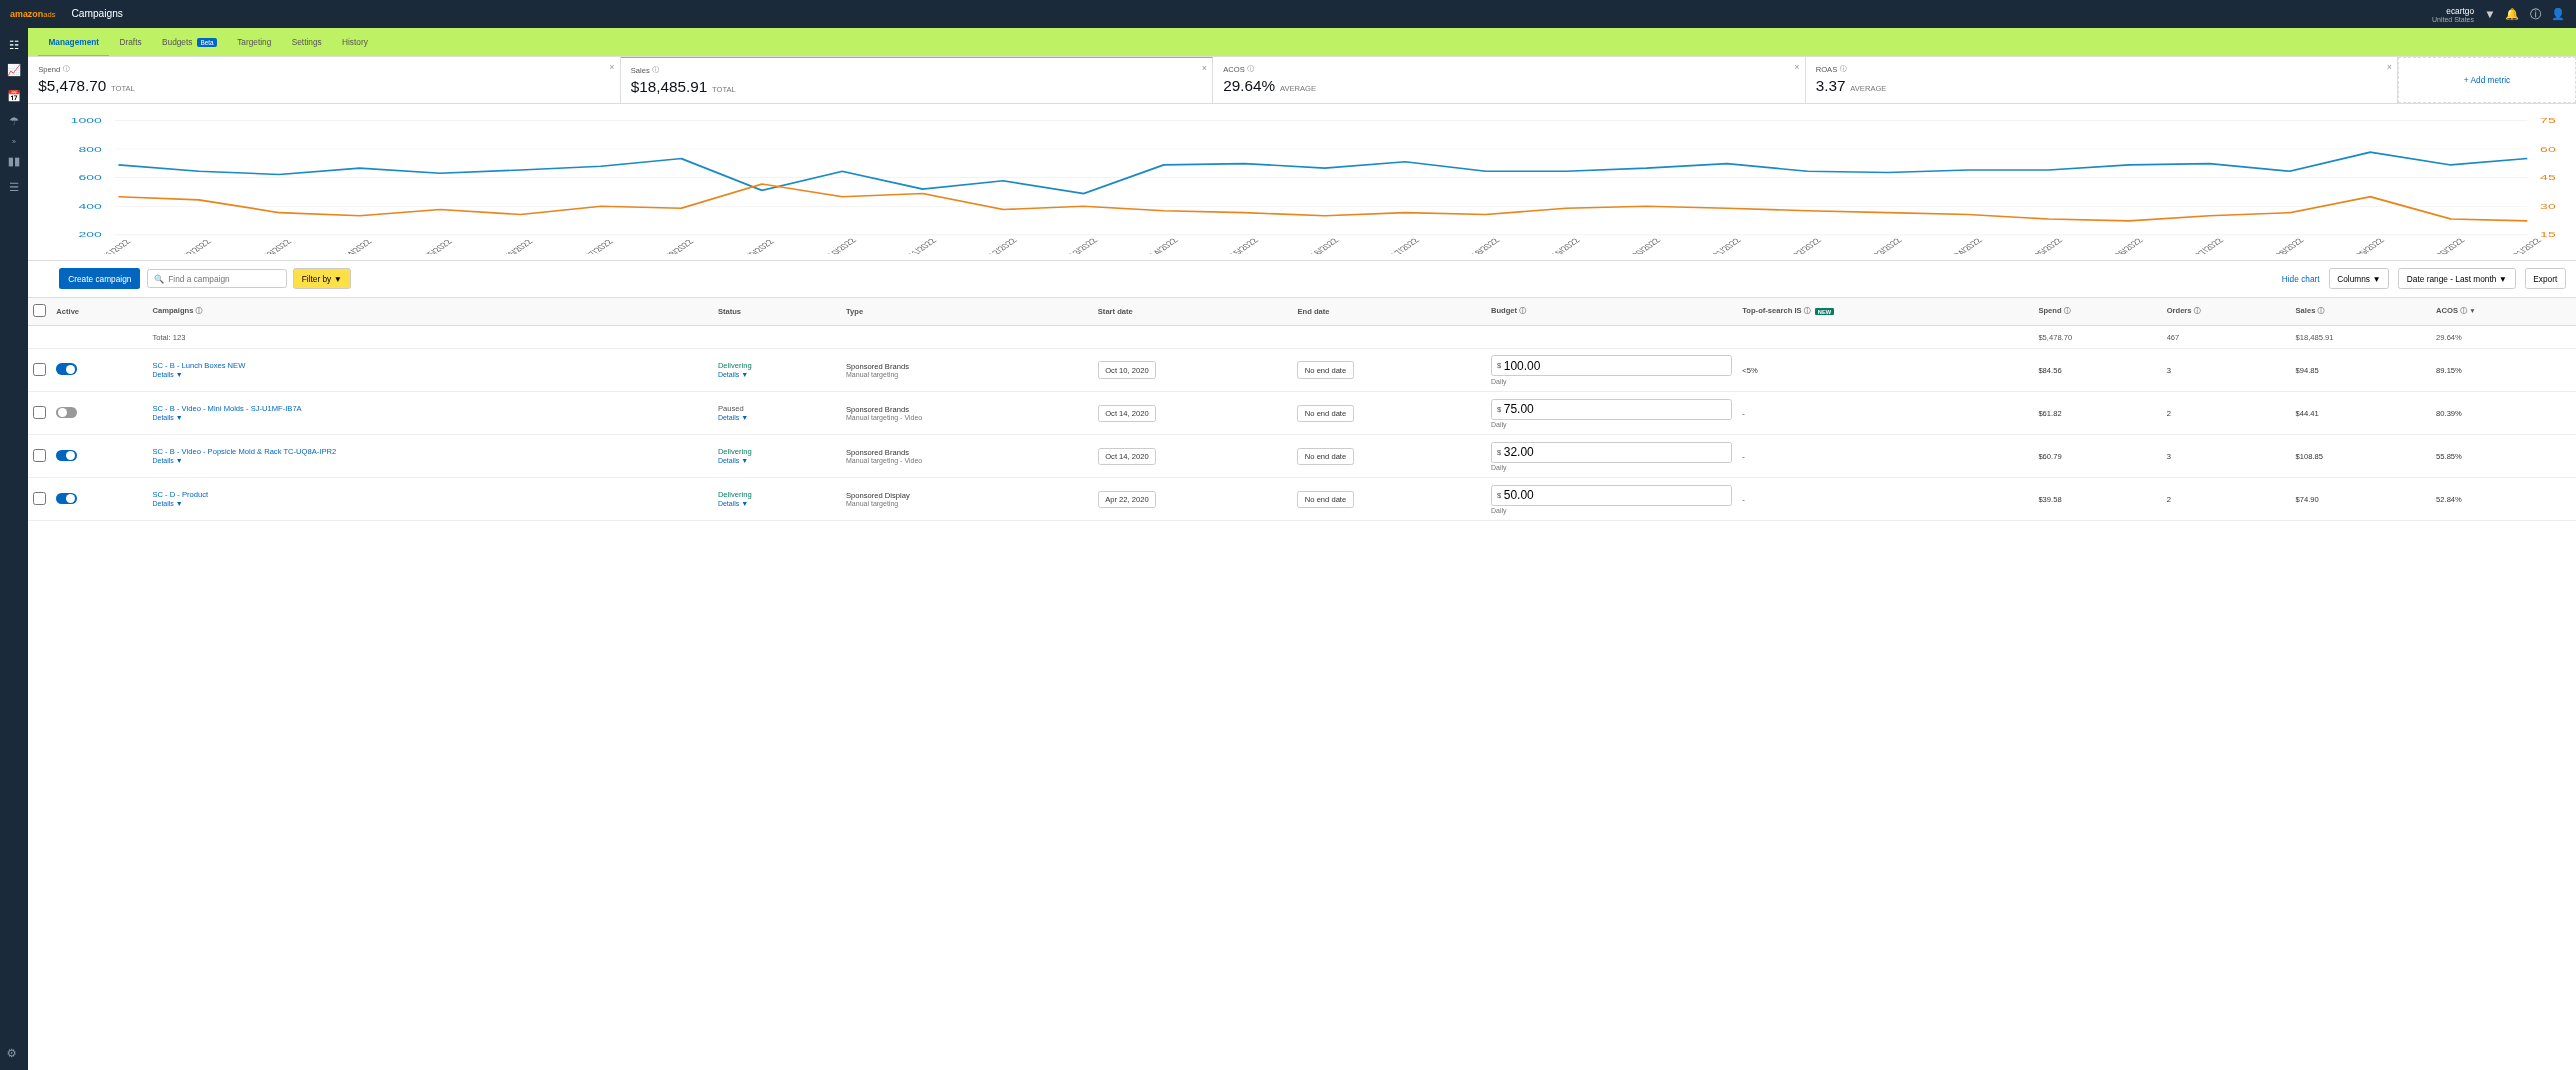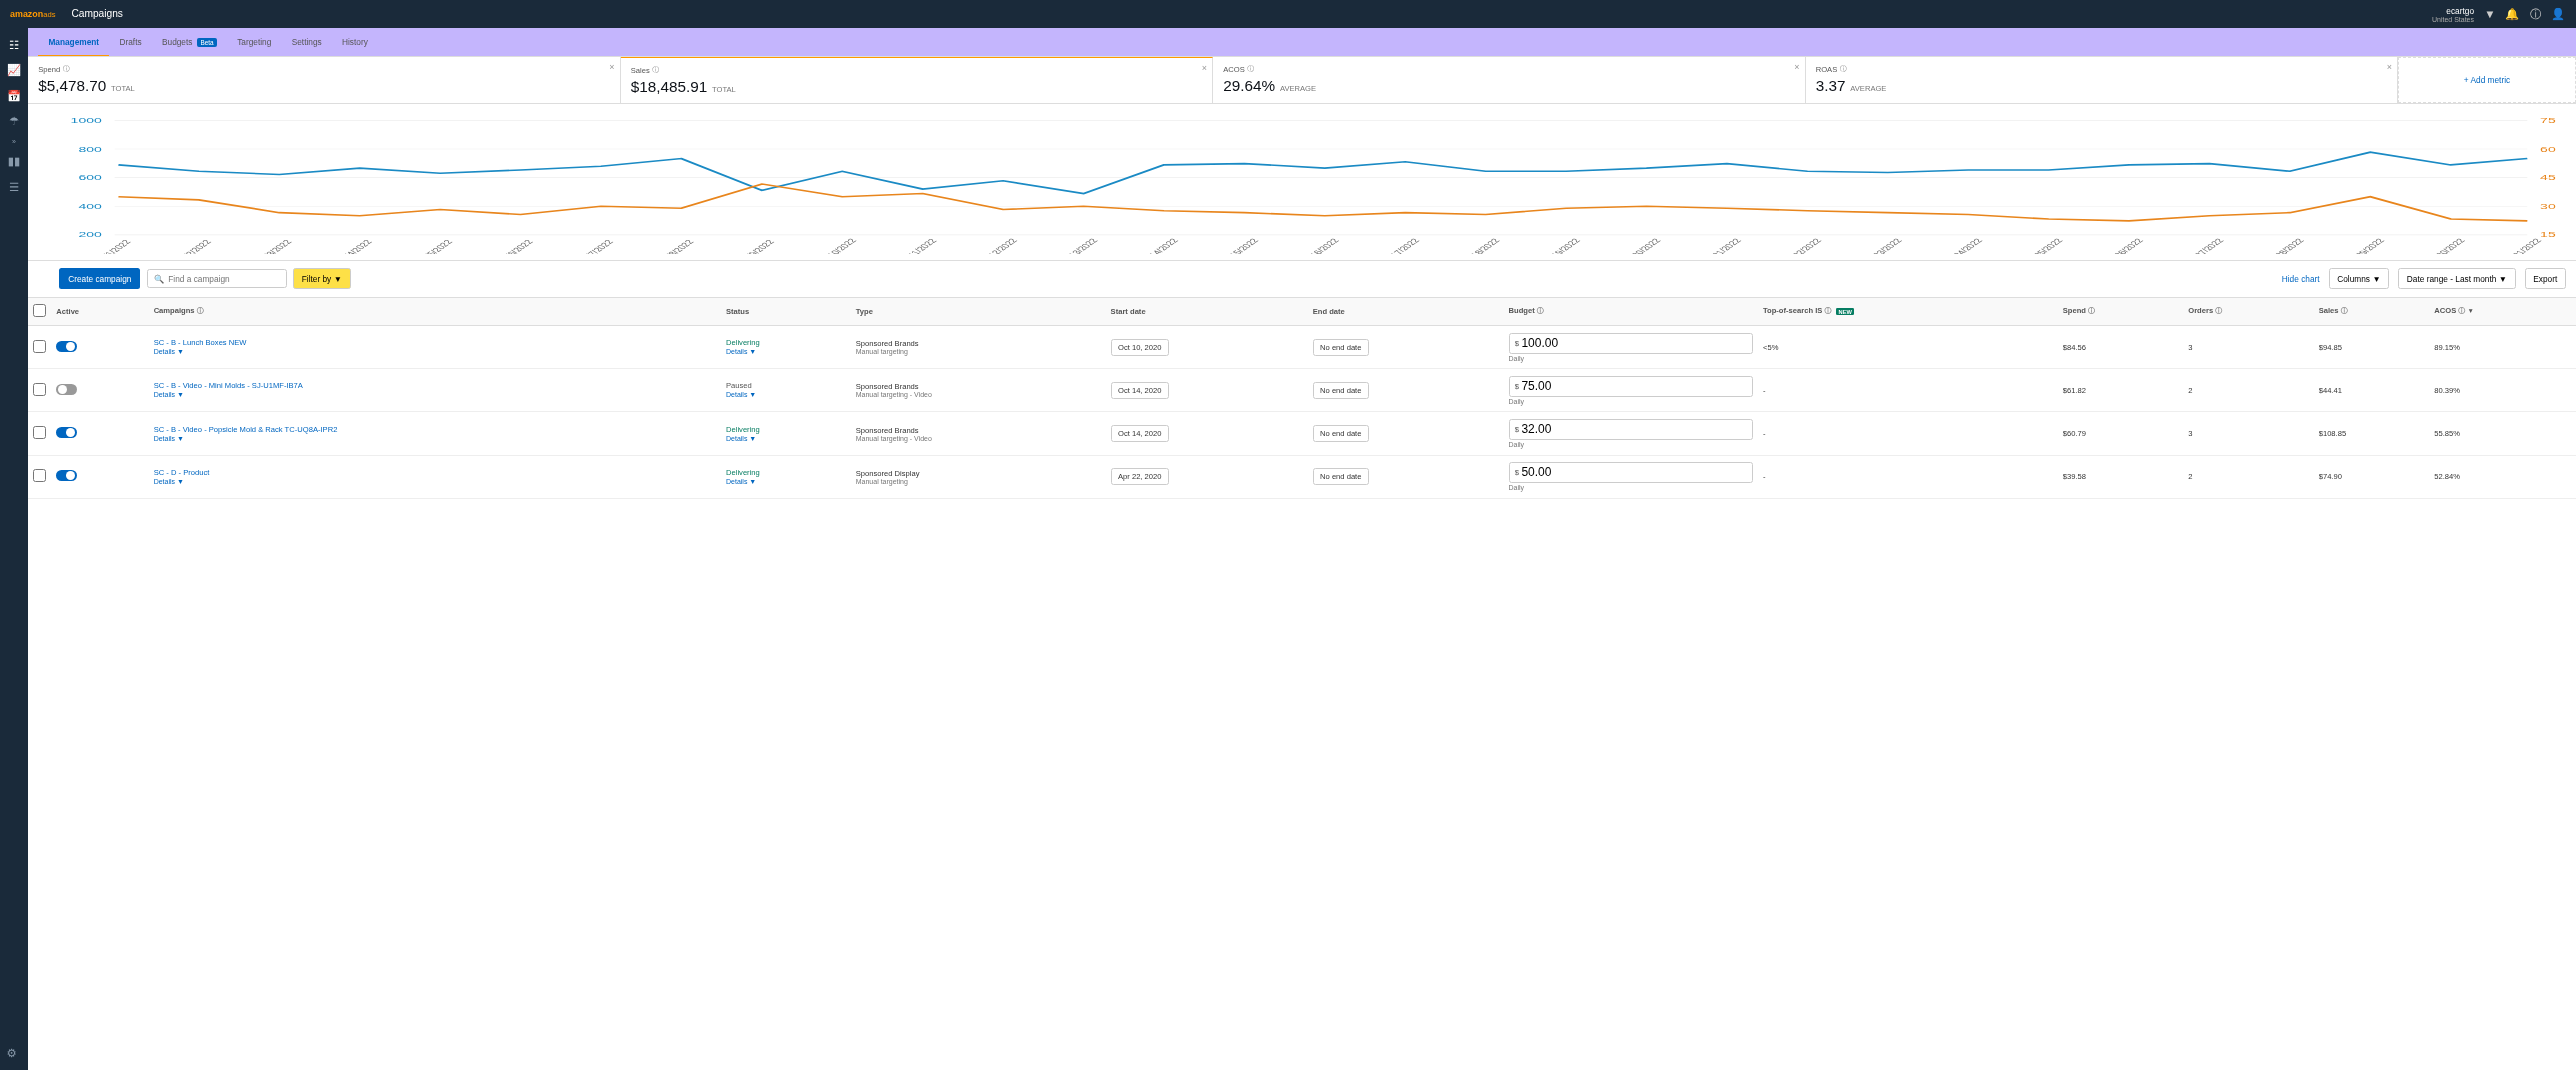--- a/index.html
+++ b/index.html
@@ -46,21 +46,21 @@
       border-radius: 2.5px;
     }
     .sidebar-icon.active { color: white; }
     .sidebar-expand { color: #8899aa; font-size: 7px; margin-top: 2.5px; cursor: pointer; }
 
     
     .main-content { flex: 1; overflow-y: auto; background: white; }
 
     
     .tabs-bar {
-      background: #c4b5fd;
+      background: #bef264;
       border-bottom: 0.6px solid #ddd;
       padding: 0 10.2px;
       display: flex;
       align-items: flex-end;
       gap: 0;
     }
     .tab {
       padding: 9px 10.2px 7.6px;
       cursor: pointer;
       color: #555;
@@ -486,20 +486,37 @@
             <th>
               Sales <span class="info-icon">ⓘ</span>
             </th>
             <th class="th-acos sort-desc">
               ACOS <span class="info-icon">ⓘ</span>
             </th>
           </tr>
         </thead>
         <tbody>
 
+          <tr class="total-row">
+            <td></td>
+            <td></td>
+            <td>
+              <span>Total: 123</span>
+            </td>
+            <td></td>
+            <td></td>
+            <td></td>
+            <td></td>
+            <td></td>
+            <td></td>
+            <td>$5,478.70</td>
+            <td>467</td>
+            <td>$18,485.91</td>
+            <td>29.64%</td>
+          </tr>
 
         <tr>
     <td>
       <input type="checkbox" style="">
     </td>
     <td>
       <div class="toggle-on"></div>
     </td>
     <td>
       <a class="campaign-link">SC - B - Lunch Boxes NEW</a><br>

